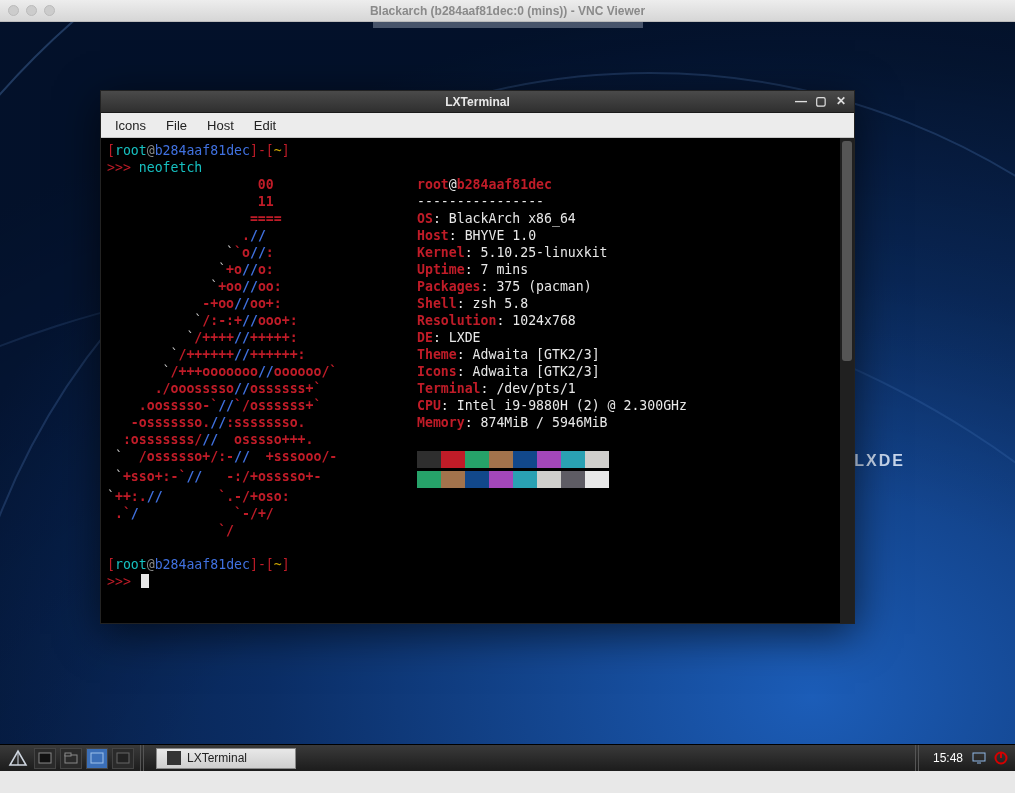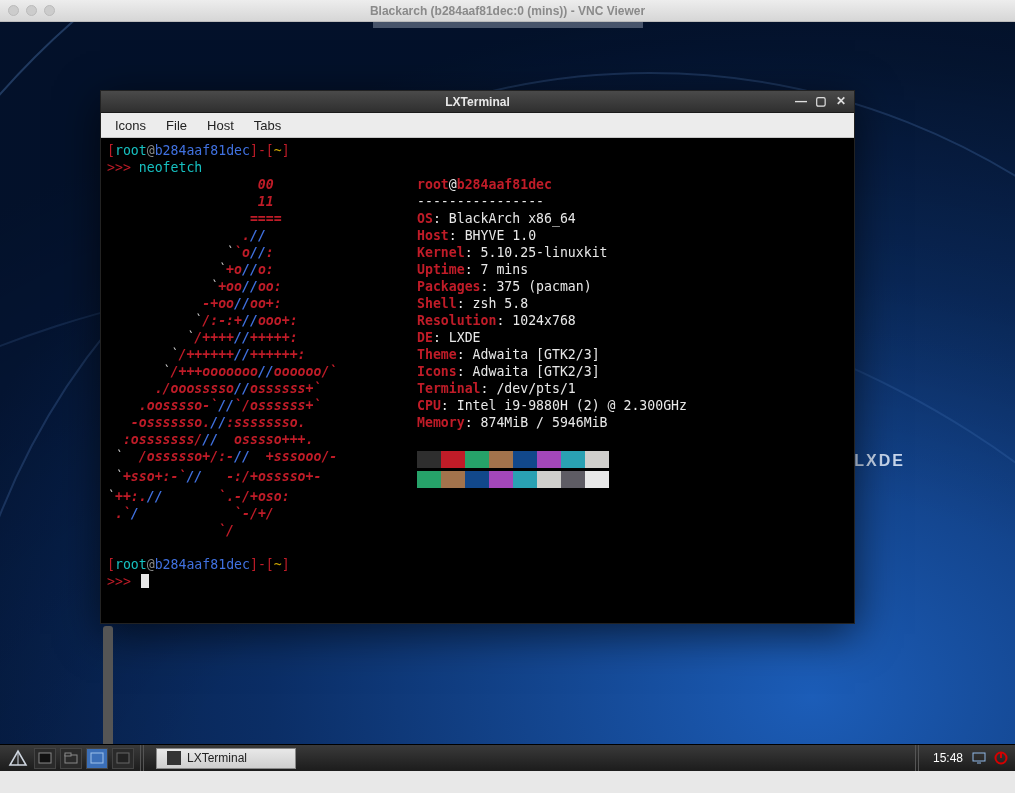--- a/index.html
+++ b/index.html
@@ -46,37 +46,37 @@
   }
   .win-btns { position:absolute; right:6px; top:3px; display:flex; gap:6px; }
   .win-btns span { width:14px; height:14px; display:flex;align-items:center;justify-content:center;color:#ddd;font-size:12px;cursor:pointer; }
 
   .menubar {
     height:25px; background:#ececec; display:flex; align-items:center; gap:4px;
     padding:0 6px; font-size:13px; color:#222; border-bottom:1px solid #c7c7c7;
   }
   .menubar .mi { padding:2px 8px; cursor:pointer; }
 
-  .term-area { position:relative; display:flex;flex-direction:column; }
+  .term-area { position:relative; display:flex; }
   .term {
     flex:1; background:#000; color:#ccc; font-family: "DejaVu Sans Mono","Menlo",monospace;
     font-size:13.2px; line-height:17px; padding:4px 6px 12px 6px; min-height:485px;
     white-space:pre;
   }
   .scrollbar{ width:14px; background:#202020; position:relative; }
   .scroll-thumb{ position:absolute; left:2px; right:2px; top:3px; height:220px; background:#555; border-radius:3px; }
   .c-blue{color:#4071e0;}
   .c-red{color:#c01c28;}
   .ps1-br{color:#c01c28;} .ps1-user{color:#16c0c0;} .ps1-at{color:#888;} .ps1-host{color:#4071e0;}
   .ps1-sep{color:#c01c28;} .ps1-path{color:#c3a000;}
   .ps2{color:#c01c28;}
   .cmd{color:#16c0c0;}
 
   .nf-row{ display:flex; }
-  .nf-art{ width:310px;font-style:italic; }
+  .nf-art{ width:310px; }
   .nf-info{ }
   .nf-label{ color:#c01c28; font-weight:700; }
   .nf-val{ color:#e8e8e8; }
   .nf-user{ color:#c01c28; font-weight:700;} .nf-at{color:#e8e8e8;} .nf-host{color:#c01c28;font-weight:700;}
   .nf-dash{ color:#e8e8e8; }
 
   .swatches { display:flex; margin-top:3px; }
   .swatches span{ display:block; width:24px; height:17px; }
 
   .cursor { display:inline-block; width:8px; height:14px; background:#e8e8e8; vertical-align:-2px; margin-left:2px; }
@@ -128,21 +128,21 @@
       <div class="win-btns">
         <span>—</span>
         <span>▢</span>
         <span>✕</span>
       </div>
     </div>
     <div class="menubar">
       <div class="mi">Icons</div>
       <div class="mi">File</div>
       <div class="mi">Host</div>
-      <div class="mi">Tabs</div>
+      <div class="mi">Edit</div>
     </div>
     <div class="term-area">
       <div class="term" id="term"><div><span class="ps1-br">[</span><span class="ps1-user">root</span><span class="ps1-at">@</span><span class="ps1-host">b284aaf81dec</span><span class="ps1-br">]</span><span class="ps1-sep">-[</span><span class="ps1-path">~</span><span class="ps1-br">]</span></div><div><span class="ps2">&gt;&gt;&gt; </span><span class="cmd">neofetch</span></div><div class="nf-row"><span class="nf-art">&nbsp;&nbsp;&nbsp;&nbsp;&nbsp;&nbsp;&nbsp;&nbsp;&nbsp;&nbsp;&nbsp;&nbsp;&nbsp;&nbsp;&nbsp;&nbsp;&nbsp;&nbsp;&nbsp;<span class="c-red" style="font-weight:700">00</span><span class="c-blue" style="font-weight:700"></span><span class="c-red" style="font-weight:700"></span>&nbsp;&nbsp;&nbsp;&nbsp;&nbsp;&nbsp;&nbsp;&nbsp;&nbsp;&nbsp;&nbsp;&nbsp;&nbsp;&nbsp;&nbsp;&nbsp;&nbsp;&nbsp;&nbsp;</span><span class="nf-info"><span class="nf-user">root</span><span class="nf-at">@</span><span class="nf-host">b284aaf81dec</span></span></div><div class="nf-row"><span class="nf-art">&nbsp;&nbsp;&nbsp;&nbsp;&nbsp;&nbsp;&nbsp;&nbsp;&nbsp;&nbsp;&nbsp;&nbsp;&nbsp;&nbsp;&nbsp;&nbsp;&nbsp;&nbsp;&nbsp;<span class="c-red" style="font-weight:700">11</span><span class="c-blue" style="font-weight:700"></span><span class="c-red" style="font-weight:700"></span>&nbsp;&nbsp;&nbsp;&nbsp;&nbsp;&nbsp;&nbsp;&nbsp;&nbsp;&nbsp;&nbsp;&nbsp;&nbsp;&nbsp;&nbsp;&nbsp;&nbsp;&nbsp;&nbsp;</span><span class="nf-info"><span class="nf-dash">----------------</span></span></div><div class="nf-row"><span class="nf-art">&nbsp;&nbsp;&nbsp;&nbsp;&nbsp;&nbsp;&nbsp;&nbsp;&nbsp;&nbsp;&nbsp;&nbsp;&nbsp;&nbsp;&nbsp;&nbsp;&nbsp;&nbsp;<span class="c-red" style="font-weight:700">====</span><span class="c-blue" style="font-weight:700"></span><span class="c-red" style="font-weight:700"></span>&nbsp;&nbsp;&nbsp;&nbsp;&nbsp;&nbsp;&nbsp;&nbsp;&nbsp;&nbsp;&nbsp;&nbsp;&nbsp;&nbsp;&nbsp;&nbsp;&nbsp;&nbsp;</span><span class="nf-info"><span class="nf-label">OS</span><span class="nf-val">: BlackArch x86_64</span></span></div><div class="nf-row"><span class="nf-art">&nbsp;&nbsp;&nbsp;&nbsp;&nbsp;&nbsp;&nbsp;&nbsp;&nbsp;&nbsp;&nbsp;&nbsp;&nbsp;&nbsp;&nbsp;&nbsp;&nbsp;<span class="c-red" style="font-weight:700">.</span><span class="c-blue" style="font-weight:700">//</span><span class="c-red" style="font-weight:700"></span>&nbsp;&nbsp;&nbsp;&nbsp;&nbsp;&nbsp;&nbsp;&nbsp;&nbsp;&nbsp;&nbsp;&nbsp;&nbsp;&nbsp;&nbsp;&nbsp;&nbsp;&nbsp;&nbsp;&nbsp;</span><span class="nf-info"><span class="nf-label">Host</span><span class="nf-val">: BHYVE 1.0</span></span></div><div class="nf-row"><span class="nf-art">&nbsp;&nbsp;&nbsp;&nbsp;&nbsp;&nbsp;&nbsp;&nbsp;&nbsp;&nbsp;&nbsp;&nbsp;&nbsp;&nbsp;&nbsp;`<span class="c-red" style="font-weight:700">`o</span><span class="c-blue" style="font-weight:700">//</span><span class="c-red" style="font-weight:700">:</span>&nbsp;&nbsp;&nbsp;&nbsp;&nbsp;&nbsp;&nbsp;&nbsp;&nbsp;&nbsp;&nbsp;&nbsp;&nbsp;&nbsp;&nbsp;&nbsp;&nbsp;&nbsp;&nbsp;</span><span class="nf-info"><span class="nf-label">Kernel</span><span class="nf-val">: 5.10.25-linuxkit</span></span></div><div class="nf-row"><span class="nf-art">&nbsp;&nbsp;&nbsp;&nbsp;&nbsp;&nbsp;&nbsp;&nbsp;&nbsp;&nbsp;&nbsp;&nbsp;&nbsp;&nbsp;`<span class="c-red" style="font-weight:700">+o</span><span class="c-blue" style="font-weight:700">//</span><span class="c-red" style="font-weight:700">o:</span>&nbsp;&nbsp;&nbsp;&nbsp;&nbsp;&nbsp;&nbsp;&nbsp;&nbsp;&nbsp;&nbsp;&nbsp;&nbsp;&nbsp;&nbsp;&nbsp;&nbsp;&nbsp;&nbsp;</span><span class="nf-info"><span class="nf-label">Uptime</span><span class="nf-val">: 7 mins</span></span></div><div class="nf-row"><span class="nf-art">&nbsp;&nbsp;&nbsp;&nbsp;&nbsp;&nbsp;&nbsp;&nbsp;&nbsp;&nbsp;&nbsp;&nbsp;&nbsp;`<span class="c-red" style="font-weight:700">+oo</span><span class="c-blue" style="font-weight:700">//</span><span class="c-red" style="font-weight:700">oo:</span>&nbsp;&nbsp;&nbsp;&nbsp;&nbsp;&nbsp;&nbsp;&nbsp;&nbsp;&nbsp;&nbsp;&nbsp;&nbsp;&nbsp;&nbsp;&nbsp;&nbsp;&nbsp;</span><span class="nf-info"><span class="nf-label">Packages</span><span class="nf-val">: 375 (pacman)</span></span></div><div class="nf-row"><span class="nf-art">&nbsp;&nbsp;&nbsp;&nbsp;&nbsp;&nbsp;&nbsp;&nbsp;&nbsp;&nbsp;&nbsp;&nbsp;<span class="c-red" style="font-weight:700">-+oo</span><span class="c-blue" style="font-weight:700">//</span><span class="c-red" style="font-weight:700">oo+:</span>&nbsp;&nbsp;&nbsp;&nbsp;&nbsp;&nbsp;&nbsp;&nbsp;&nbsp;&nbsp;&nbsp;&nbsp;&nbsp;&nbsp;&nbsp;&nbsp;&nbsp;&nbsp;</span><span class="nf-info"><span class="nf-label">Shell</span><span class="nf-val">: zsh 5.8</span></span></div><div class="nf-row"><span class="nf-art">&nbsp;&nbsp;&nbsp;&nbsp;&nbsp;&nbsp;&nbsp;&nbsp;&nbsp;&nbsp;&nbsp;`<span class="c-red" style="font-weight:700">/:-:+</span><span class="c-blue" style="font-weight:700">//</span><span class="c-red" style="font-weight:700">ooo+:</span>&nbsp;&nbsp;&nbsp;&nbsp;&nbsp;&nbsp;&nbsp;&nbsp;&nbsp;&nbsp;&nbsp;&nbsp;&nbsp;&nbsp;&nbsp;&nbsp;</span><span class="nf-info"><span class="nf-label">Resolution</span><span class="nf-val">: 1024x768</span></span></div><div class="nf-row"><span class="nf-art">&nbsp;&nbsp;&nbsp;&nbsp;&nbsp;&nbsp;&nbsp;&nbsp;&nbsp;&nbsp;`<span class="c-red" style="font-weight:700">/++++</span><span class="c-blue" style="font-weight:700">//</span><span class="c-red" style="font-weight:700">+++++:</span>&nbsp;&nbsp;&nbsp;&nbsp;&nbsp;&nbsp;&nbsp;&nbsp;&nbsp;&nbsp;&nbsp;&nbsp;&nbsp;&nbsp;&nbsp;&nbsp;</span><span class="nf-info"><span class="nf-label">DE</span><span class="nf-val">: LXDE</span></span></div><div class="nf-row"><span class="nf-art">&nbsp;&nbsp;&nbsp;&nbsp;&nbsp;&nbsp;&nbsp;&nbsp;`<span class="c-red" style="font-weight:700">/++++++</span><span class="c-blue" style="font-weight:700">//</span><span class="c-red" style="font-weight:700">++++++:</span>&nbsp;&nbsp;&nbsp;&nbsp;&nbsp;&nbsp;&nbsp;&nbsp;&nbsp;&nbsp;&nbsp;&nbsp;&nbsp;&nbsp;&nbsp;</span><span class="nf-info"><span class="nf-label">Theme</span><span class="nf-val">: Adwaita [GTK2/3]</span></span></div><div class="nf-row"><span class="nf-art">&nbsp;&nbsp;&nbsp;&nbsp;&nbsp;&nbsp;&nbsp;`<span class="c-red" style="font-weight:700">/+++ooooooo</span><span class="c-blue" style="font-weight:700">//</span><span class="c-red" style="font-weight:700">oooooo/`</span>&nbsp;&nbsp;&nbsp;&nbsp;&nbsp;&nbsp;&nbsp;&nbsp;&nbsp;&nbsp;&nbsp;</span><span class="nf-info"><span class="nf-label">Icons</span><span class="nf-val">: Adwaita [GTK2/3]</span></span></div><div class="nf-row"><span class="nf-art">&nbsp;&nbsp;&nbsp;&nbsp;&nbsp;&nbsp;<span class="c-red" style="font-weight:700">./ooosssso</span><span class="c-blue" style="font-weight:700">//</span><span class="c-red" style="font-weight:700">ossssss+`</span>&nbsp;&nbsp;&nbsp;&nbsp;&nbsp;&nbsp;&nbsp;&nbsp;&nbsp;&nbsp;&nbsp;&nbsp;&nbsp;</span><span class="nf-info"><span class="nf-label">Terminal</span><span class="nf-val">: /dev/pts/1</span></span></div><div class="nf-row"><span class="nf-art">&nbsp;&nbsp;&nbsp;&nbsp;<span class="c-red" style="font-weight:700">.oosssso-`</span><span class="c-blue" style="font-weight:700">//</span><span class="c-red" style="font-weight:700">`/ossssss+`</span>&nbsp;&nbsp;&nbsp;&nbsp;&nbsp;&nbsp;&nbsp;&nbsp;&nbsp;&nbsp;&nbsp;&nbsp;&nbsp;</span><span class="nf-info"><span class="nf-label">CPU</span><span class="nf-val">: Intel i9-9880H (2) @ 2.300GHz</span></span></div><div class="nf-row"><span class="nf-art">&nbsp;&nbsp;&nbsp;<span class="c-red" style="font-weight:700">-osssssso.</span><span class="c-blue" style="font-weight:700">//</span><span class="c-red" style="font-weight:700">:ssssssso.</span>&nbsp;&nbsp;&nbsp;&nbsp;&nbsp;&nbsp;&nbsp;&nbsp;&nbsp;&nbsp;&nbsp;&nbsp;&nbsp;&nbsp;&nbsp;</span><span class="nf-info"><span class="nf-label">Memory</span><span class="nf-val">: 874MiB / 5946MiB</span></span></div><div class="nf-row"><span class="nf-art">&nbsp;&nbsp;<span class="c-red" style="font-weight:700">:osssssss/</span><span class="c-blue" style="font-weight:700">//</span><span class="c-red" style="font-weight:700">  osssso+++.</span>&nbsp;&nbsp;&nbsp;&nbsp;&nbsp;&nbsp;&nbsp;&nbsp;&nbsp;&nbsp;&nbsp;&nbsp;&nbsp;&nbsp;</span><span class="nf-info"></span></div><div class="nf-row"><span class="nf-art">&nbsp;`&nbsp;&nbsp;<span class="c-red" style="font-weight:700">/ossssso+/:-</span><span class="c-blue" style="font-weight:700">//</span><span class="c-red" style="font-weight:700">  +sssooo/-</span>&nbsp;&nbsp;&nbsp;&nbsp;&nbsp;&nbsp;&nbsp;&nbsp;&nbsp;&nbsp;&nbsp;</span><span class="nf-info"><span class="swatches"><span style="background:#2e2e2e"></span><span style="background:#c01c28"></span><span style="background:#26a269"></span><span style="background:#a2734c"></span><span style="background:#12488b"></span><span style="background:#a347ba"></span><span style="background:#2aa1b3"></span><span style="background:#d0cfcc"></span></span></span></div><div class="nf-row"><span class="nf-art">&nbsp;`<span class="c-red" style="font-weight:700">+sso+:-`</span><span class="c-blue" style="font-weight:700">//</span><span class="c-red" style="font-weight:700">   -:/+osssso+-</span>&nbsp;&nbsp;&nbsp;&nbsp;&nbsp;&nbsp;&nbsp;&nbsp;&nbsp;&nbsp;&nbsp;&nbsp;&nbsp;</span><span class="nf-info"><span class="swatches"><span style="background:#26a269"></span><span style="background:#a2734c"></span><span style="background:#12488b"></span><span style="background:#a347ba"></span><span style="background:#2aa1b3"></span><span style="background:#d0cfcc"></span><span style="background:#5e5c64"></span><span style="background:#e8e8e8"></span></span></span></div><div class="nf-row"><span class="nf-art">`<span class="c-red" style="font-weight:700">++:.</span><span class="c-blue" style="font-weight:700">//</span><span class="c-red" style="font-weight:700">       `.-/+oso:</span>&nbsp;&nbsp;&nbsp;&nbsp;&nbsp;&nbsp;&nbsp;&nbsp;&nbsp;&nbsp;&nbsp;&nbsp;&nbsp;&nbsp;&nbsp;&nbsp;&nbsp;</span><span class="nf-info"></span></div><div class="nf-row"><span class="nf-art">&nbsp;<span class="c-red" style="font-weight:700">.`</span><span class="c-blue" style="font-weight:700">/</span><span class="c-red" style="font-weight:700">            `-/+/</span>&nbsp;&nbsp;&nbsp;&nbsp;&nbsp;&nbsp;&nbsp;&nbsp;&nbsp;&nbsp;&nbsp;&nbsp;&nbsp;&nbsp;&nbsp;&nbsp;&nbsp;&nbsp;&nbsp;</span><span class="nf-info"></span></div><div class="nf-row"><span class="nf-art"><span class="c-red" style="font-weight:700"></span><span class="c-blue" style="font-weight:700"></span><span class="c-red" style="font-weight:700">              `/</span>&nbsp;&nbsp;&nbsp;&nbsp;&nbsp;&nbsp;&nbsp;&nbsp;&nbsp;&nbsp;&nbsp;&nbsp;&nbsp;&nbsp;&nbsp;&nbsp;&nbsp;&nbsp;&nbsp;&nbsp;&nbsp;&nbsp;&nbsp;&nbsp;</span><span class="nf-info"></span></div><div>&nbsp;</div><div><span class="ps1-br">[</span><span class="ps1-user">root</span><span class="ps1-at">@</span><span class="ps1-host">b284aaf81dec</span><span class="ps1-br">]</span><span class="ps1-sep">-[</span><span class="ps1-path">~</span><span class="ps1-br">]</span></div><div><span class="ps2">&gt;&gt;&gt; </span><span class="cursor"></span></div></div>
       <div class="scrollbar">
         <div class="scroll-thumb"></div>
       </div>
     </div>
   </div>
 
   <div class="panel">

